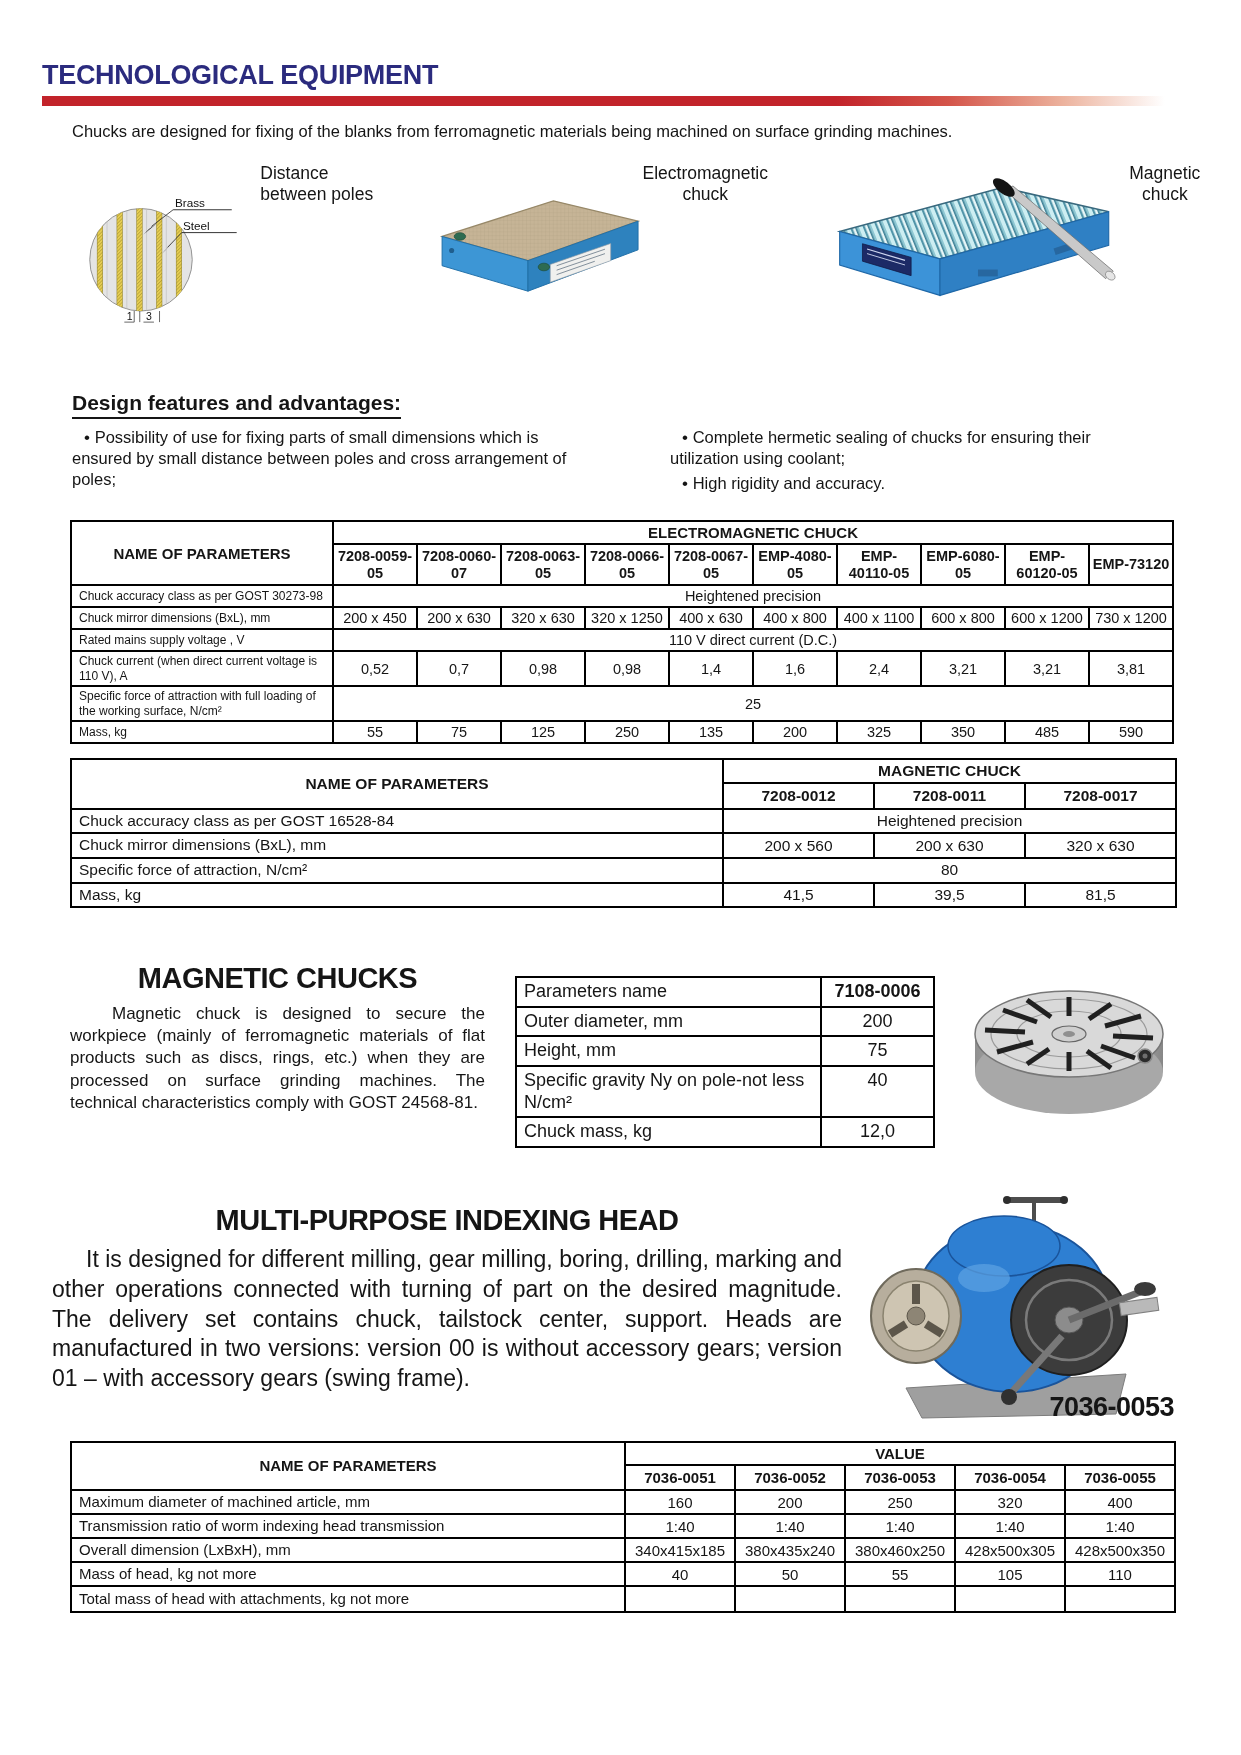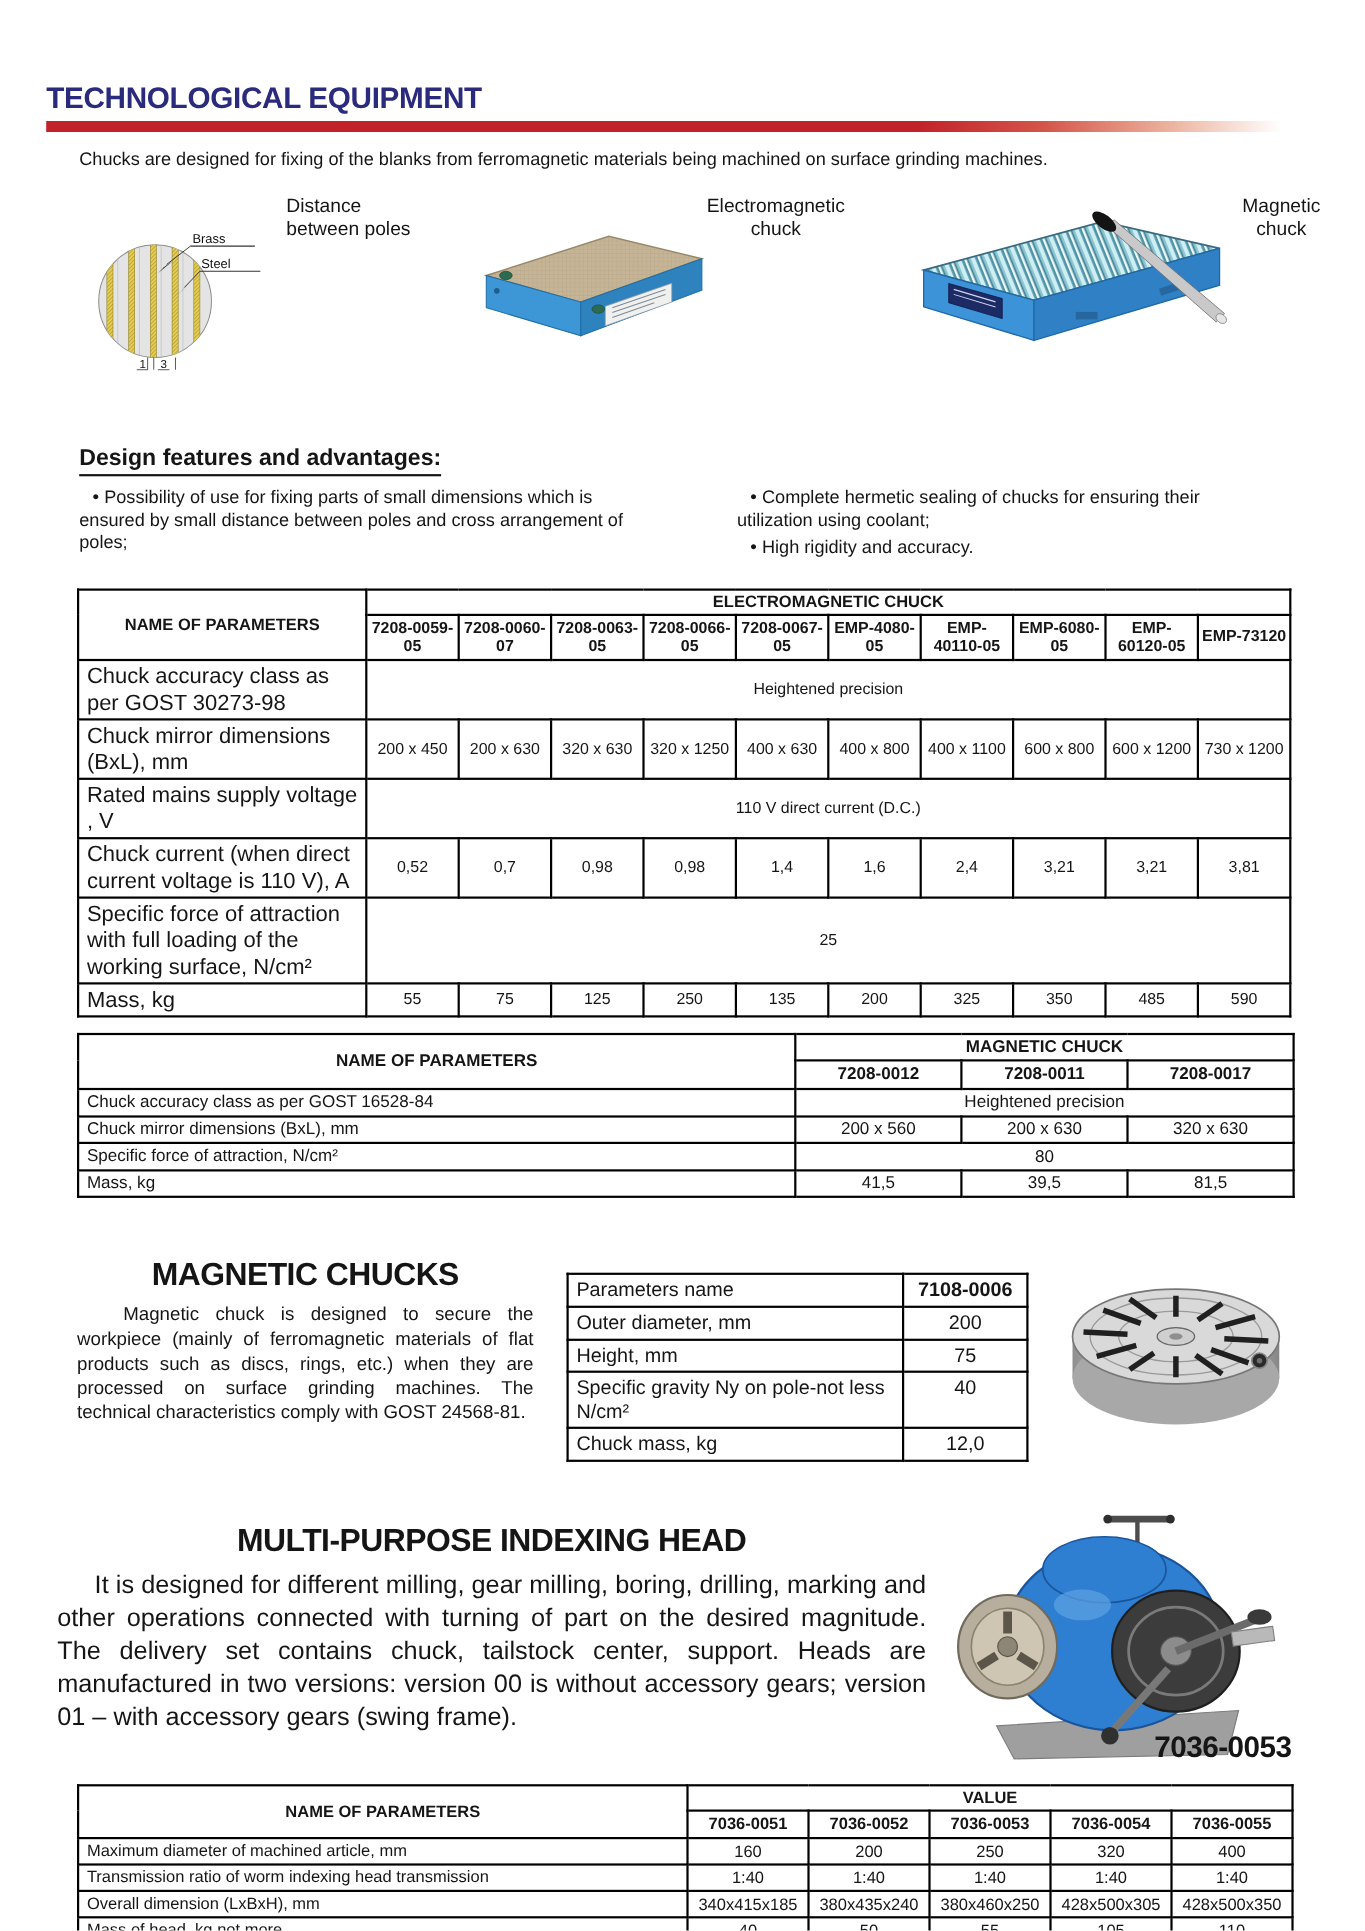--- a/index.html
+++ b/index.html
@@ -1,18 +1,18 @@
 <!DOCTYPE html>
 <html><head>
 <meta charset="utf-8">
 <style>
   * { box-sizing: border-box; }
   html,body { margin:0; padding:0; background:#ffffff; }
   body { width:1241px; font-family:"Liberation Sans", sans-serif; color:#151515; }
-  .page { position:relative; width:1241px; height:1755px; overflow:hidden; padding:60px 66px 0 40px; }
+  .page { position:relative; width:1241px; height:1755px; overflow:hidden; padding:46px 66px 0 40px; }
 
   
   .doc-header h1 { margin:14px 0 5px 2px; font-size:27px; font-weight:bold; color:#2b2b7e; letter-spacing:-0.3px; }
   .red-rule { height:10px; width:1134px; margin-left:2px;
     background:linear-gradient(90deg,#c2232a 0%,#c2232a 70%,#d4554a 80%,#ecb29d 90%,#ffffff 99%); }
 
   
   .main-title { text-align:center; font-size:26px; font-weight:bold; line-height:1.25; margin-top:16px; letter-spacing:-0.2px; }
   .intro { font-size:16.5px; margin:14px 0 0 32px; }
 
@@ -34,21 +34,21 @@
   .features-col { width:520px; font-size:16.5px; line-height:1.25; }
   .features-col.right { margin-left:78px; width:470px; }
   .bullet { margin:0 0 4px 0; text-indent:12px; }
   .bullet::before { content:"\2022\00a0"; font-size:17px; }
 
   
   table { border-collapse:collapse; table-layout:fixed; margin-left:30px; }
   td { border:2px solid #000; font-size:14.5px; padding:2px 3px; vertical-align:middle; }
   td.hdr { font-weight:bold; text-align:center; font-size:15px; }
   td.model { font-weight:bold; text-align:center; font-size:14.5px; line-height:1.15; padding:3px 1px; word-break:break-word; }
-  td.lbl { text-align:left; padding:2px 7px; line-height:1.2; font-size:20px; }
+  td.lbl { text-align:left; padding:2px 7px; line-height:1.2; font-size:12px; }
   td.ctr { text-align:center; }
   .t1 { width:1104px; margin-top:22px; }
   .t2 { width:1104px; margin-top:14px; }
   .t2 td { font-size:15.5px; }
   .t2 td.model { font-size:15.5px; }
 
   
   .mag-section { display:flex; margin-top:54px; margin-left:30px; align-items:flex-start;justify-content:flex-end; }
   .mag-text { width:455px; }
   .mag-text h2 { margin:0 0 8px 0; text-align:center; font-size:29px; font-weight:bold; letter-spacing:-0.5px; }

